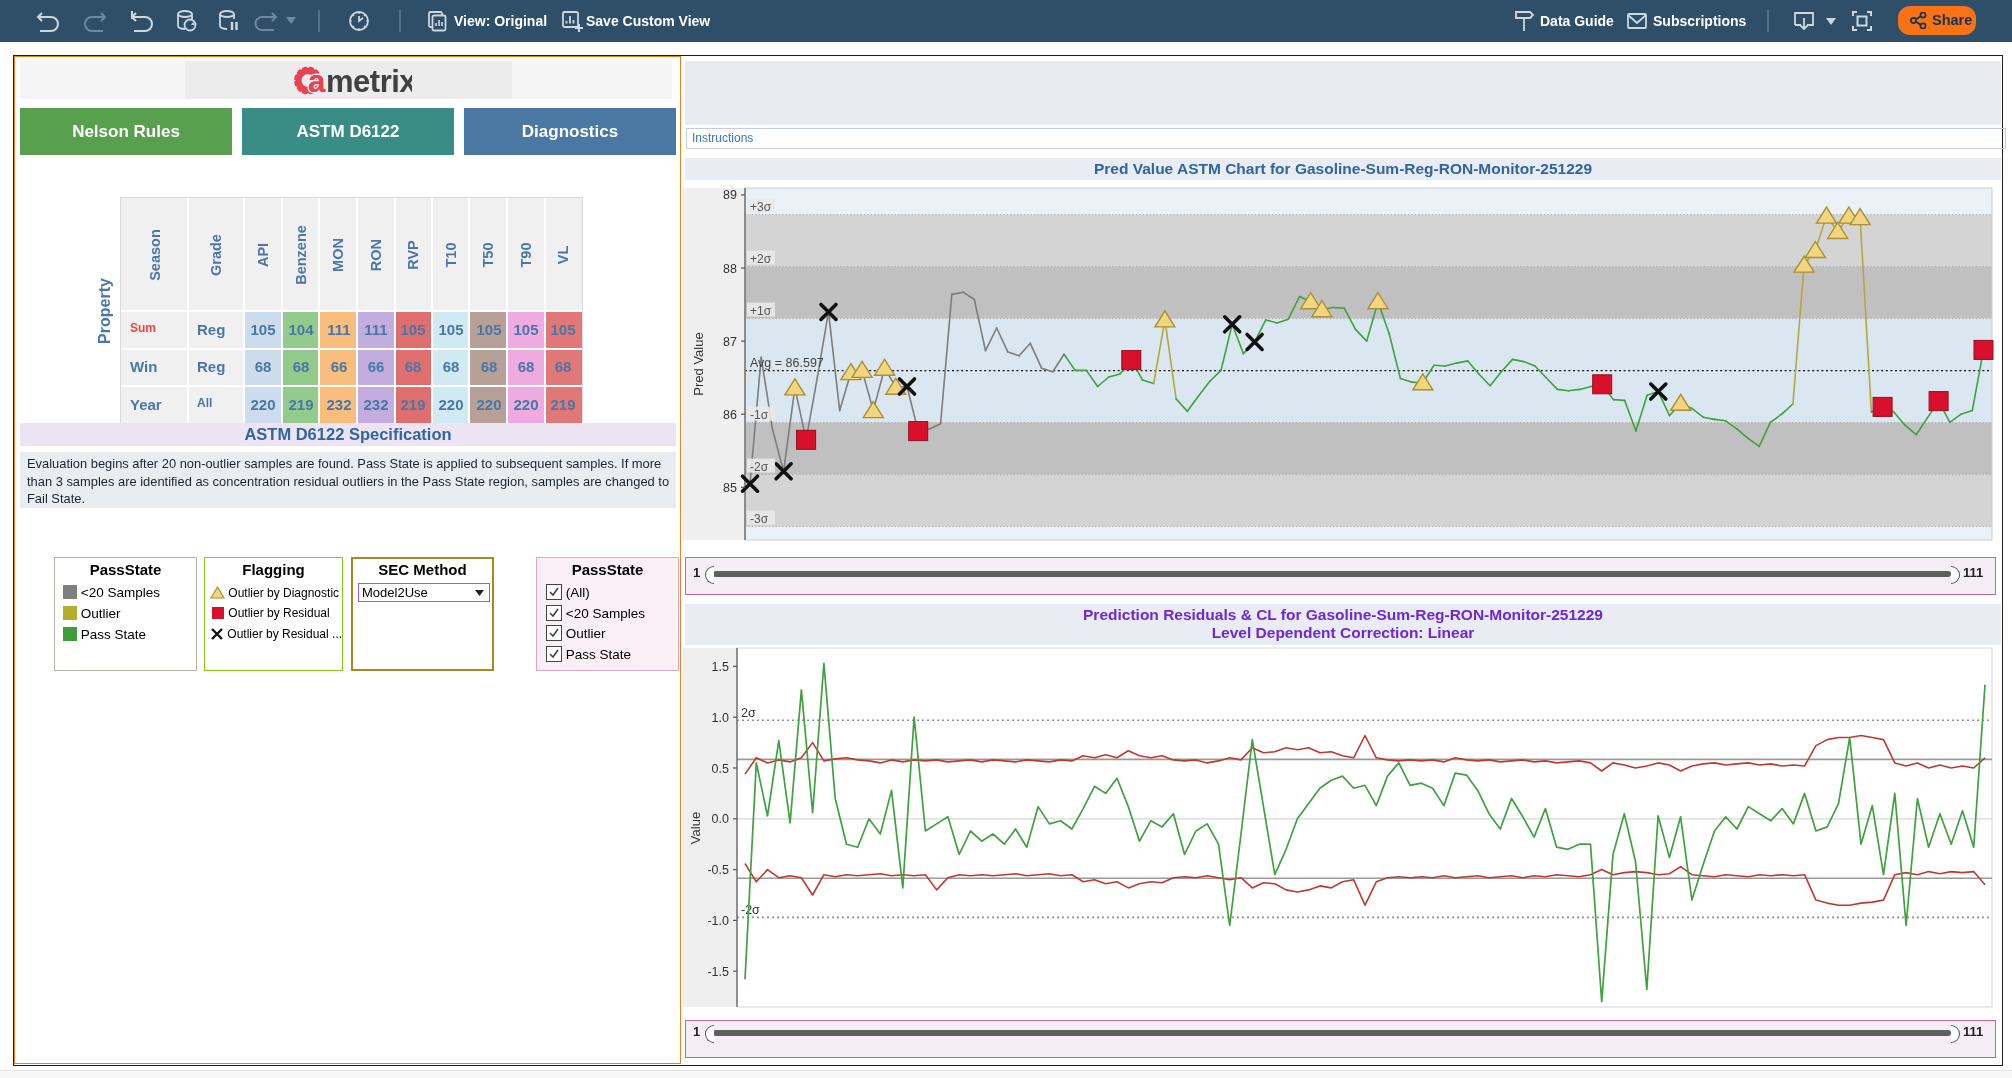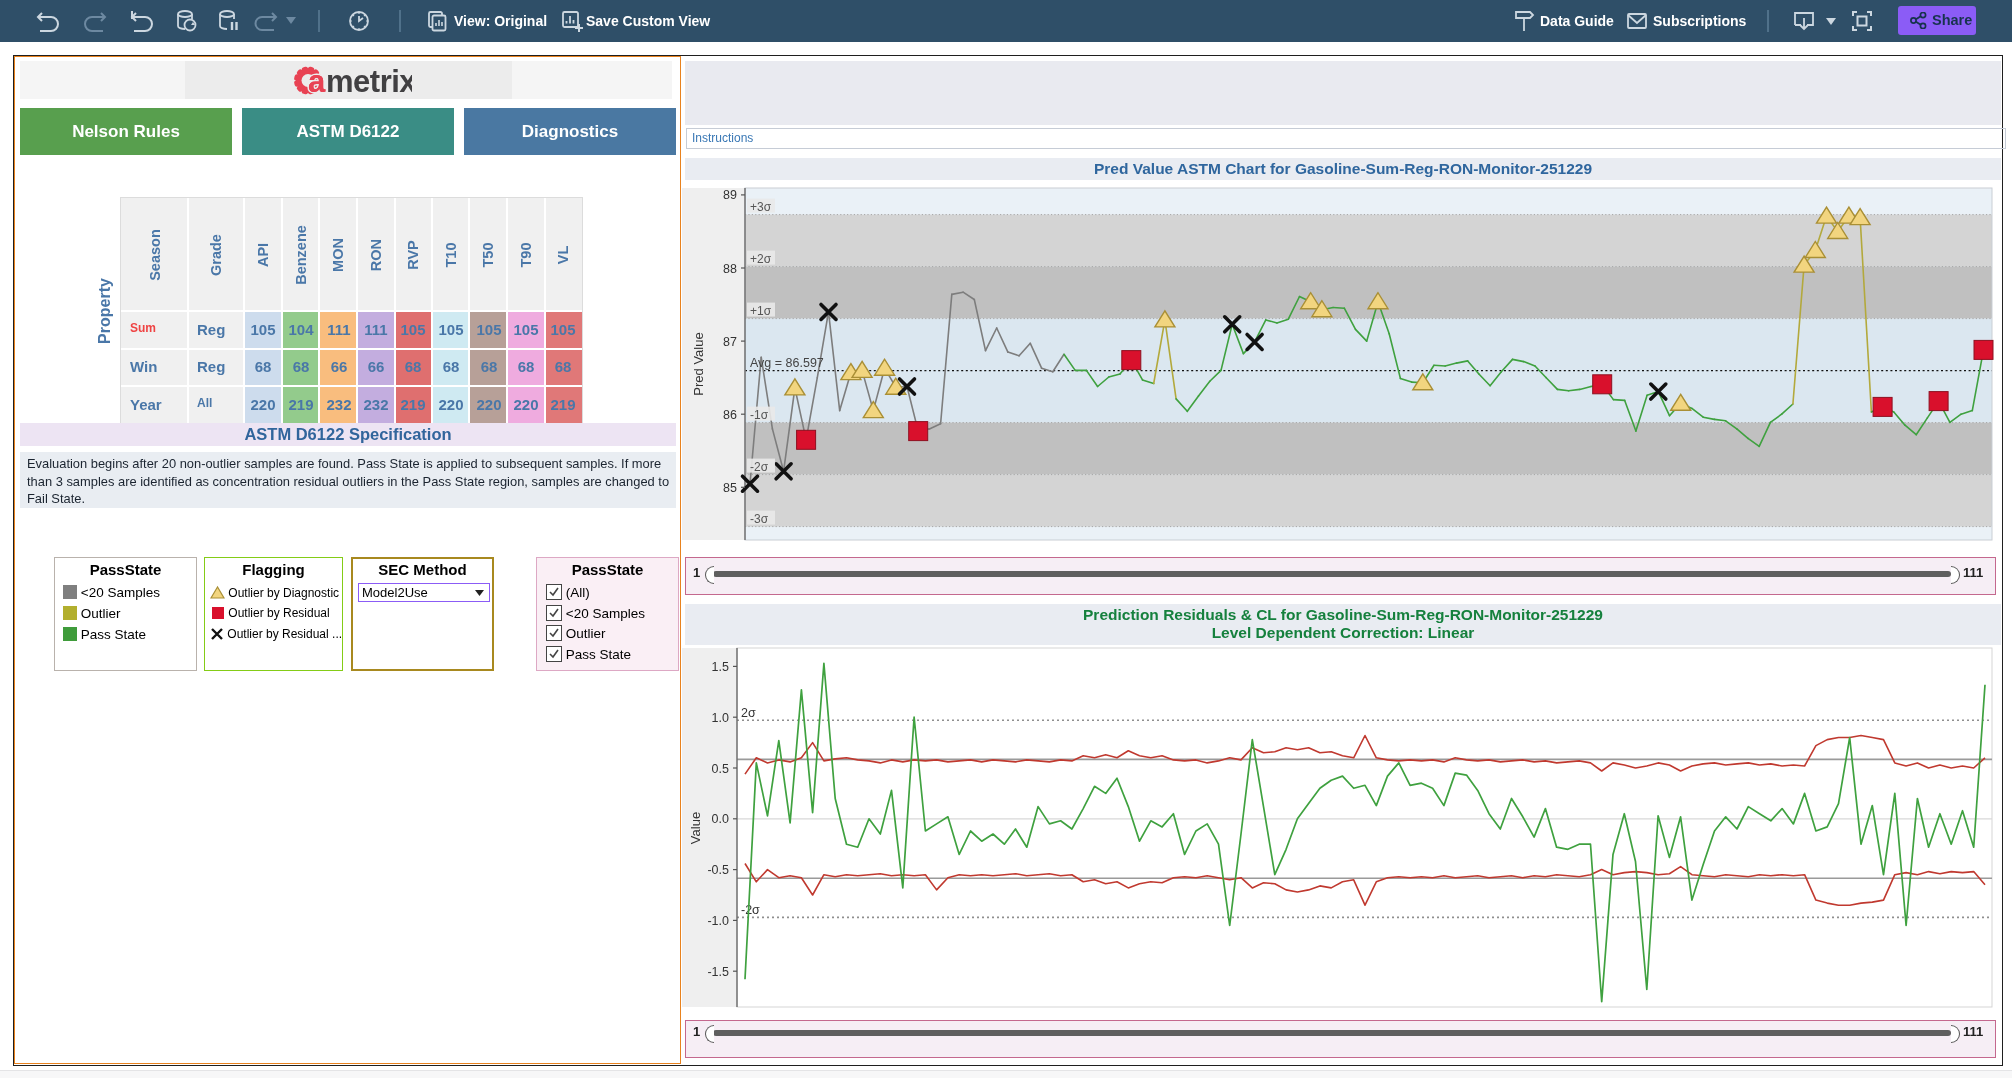--- a/index.html
+++ b/index.html
@@ -70,21 +70,21 @@
 <g transform="translate(1804,20)" stroke="#ccd7e0" stroke-width="1.8" fill="none">
       <path d="M -9 5 V -7 H 9 V 5 H 3 M -9 5 H -3"></path>
       <path d="M 0 -2 V 9 M -3.5 5.5 L 0 9 L 3.5 5.5"></path>
     </g>
 <polygon points="1826,18 1836,18 1831,25" fill="#ccd7e0"></polygon>
 <g transform="translate(1862,21)" stroke="#ccd7e0" stroke-width="2" fill="none">
       <path d="M -5 -9 H -9 V -5 M 5 -9 H 9 V -5 M -5 9 H -9 V 5 M 5 9 H 9 V 5"></path>
       <rect x="-4.5" y="-4.5" width="9" height="9"></rect>
     </g>
 </svg>
-<div style="position:absolute;left:1898px;top:6px;width:78px;height:29px;background:#8b5cf6;border-radius:3px;">
+<div style="position:absolute;left:1898px;top:6px;width:78px;height:29px;background:#f97316;border-radius:12px;">
     <svg width="17" height="17" style="position:absolute;left:12px;top:6px;" viewBox="0 0 17 17">
       <g stroke="#17334d" stroke-width="1.7" fill="none">
         <circle cx="3.5" cy="8.5" r="2.6"></circle>
         <circle cx="13" cy="3" r="2.6"></circle>
         <circle cx="13" cy="14" r="2.6"></circle>
         <path d="M 6 7.3 L 10.7 4.2 M 6 9.7 L 10.7 12.8"></path>
       </g>
     </svg>
     <div style="position:absolute;left:34px;top:6px;font-size:14.5px;font-weight:bold;color:#17334d;">Share</div>
   </div>
@@ -419,21 +419,21 @@
 <text x="737" y="199.4" text-anchor="end" font-family="Liberation Sans, sans-serif" font-size="12.5" fill="#333">89</text>
 <text x="703" y="364" text-anchor="middle" font-family="Liberation Sans, sans-serif" font-size="13" fill="#333" transform="rotate(-90 703 364)">Pred Value</text>
 </svg>
 <div style="position:absolute;left:685px;top:557px;width:1309px;height:36px;border:1px solid #c4688e;background:#f6eef5;">
     <div style="position:absolute;left:7px;top:7px;font-size:13px;font-weight:bold;color:#222;">1</div>
     <div style="position:absolute;left:27px;top:13px;width:1238px;height:6px;background:#5f5f5f;border-radius:3px;"></div>
     <div style="position:absolute;left:19px;top:8px;width:8px;height:16px;background:#fff;border:1.5px solid #555;border-right:none;border-radius:9px 0 0 9px;"></div>
     <div style="position:absolute;left:1265px;top:8px;width:8px;height:16px;background:#fff;border:1.5px solid #555;border-left:none;border-radius:0 9px 9px 0;"></div>
     <div style="position:absolute;left:1277px;top:7px;font-size:13px;font-weight:bold;color:#222;">111</div>
   </div>
-<div class="abs" style="left:685px;top:604px;width:1316px;height:41px;background:#e9ecf2;text-align:center;font-weight:bold;font-size:15.5px;color:#15803d;">
+<div class="abs" style="left:685px;top:604px;width:1316px;height:41px;background:#e9ecf2;text-align:center;font-weight:bold;font-size:15.5px;color:#6d28d9;">
   <div style="margin-top:2px;">Prediction Residuals &amp; CL for Gasoline-Sum-Reg-RON-Monitor-251229</div>
   <div>Level Dependent Correction: Linear</div>
 </div>
 <svg style="position:absolute;left:682px;top:646px" width="1320" height="366" viewBox="682 646 1320 366">
 <rect x="682" y="648" width="55" height="359" fill="#efefef"></rect>
 <rect x="737" y="648" width="1255" height="359" fill="#ffffff" stroke="#d5d5d5" stroke-width="1"></rect>
 <line x1="737" y1="818.8" x2="1992" y2="818.8" stroke="#d8d8d8" stroke-width="1.2"></line>
 <line x1="737" y1="759.4" x2="1992" y2="759.4" stroke="#9a9a9a" stroke-width="1.6"></line>
 <line x1="737" y1="878.2" x2="1992" y2="878.2" stroke="#9a9a9a" stroke-width="1.6"></line>
 <line x1="737" y1="720.2" x2="1992" y2="720.2" stroke="#8f8f8f" stroke-width="1.6" stroke-dasharray="2,3"></line>

